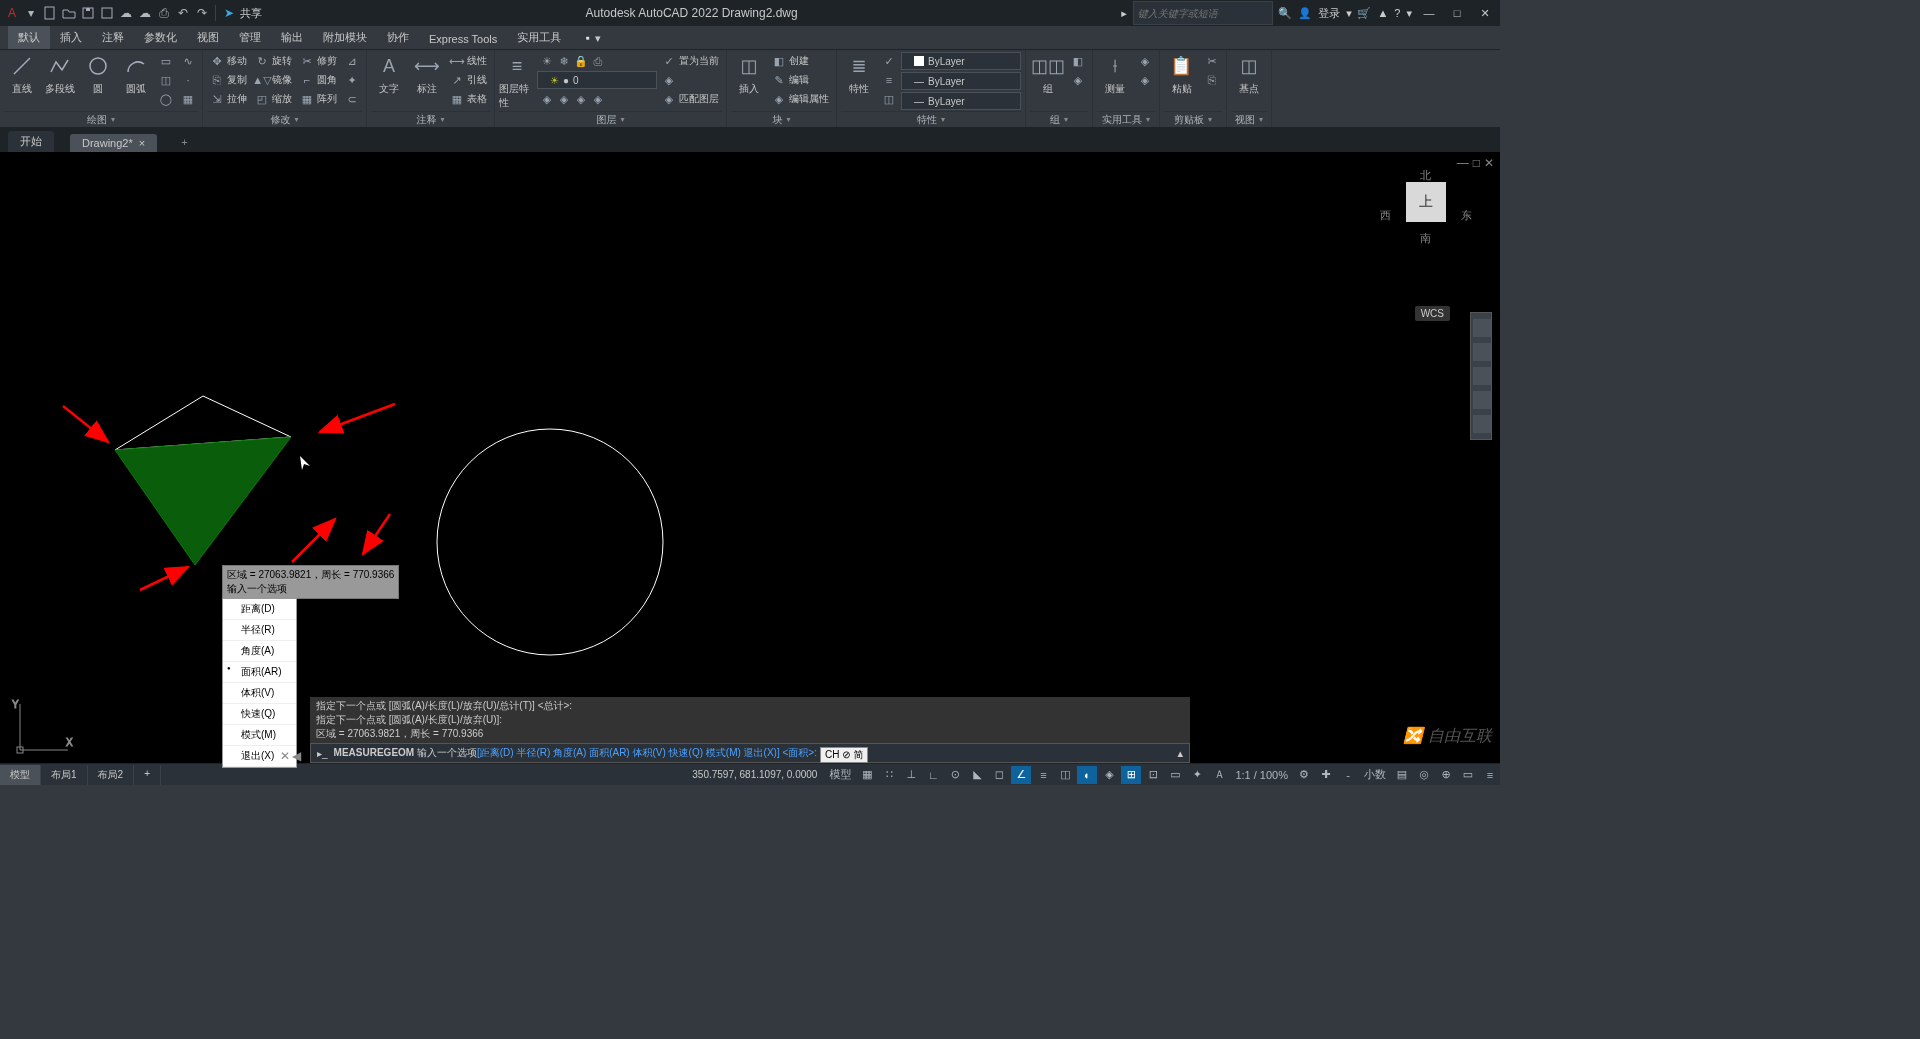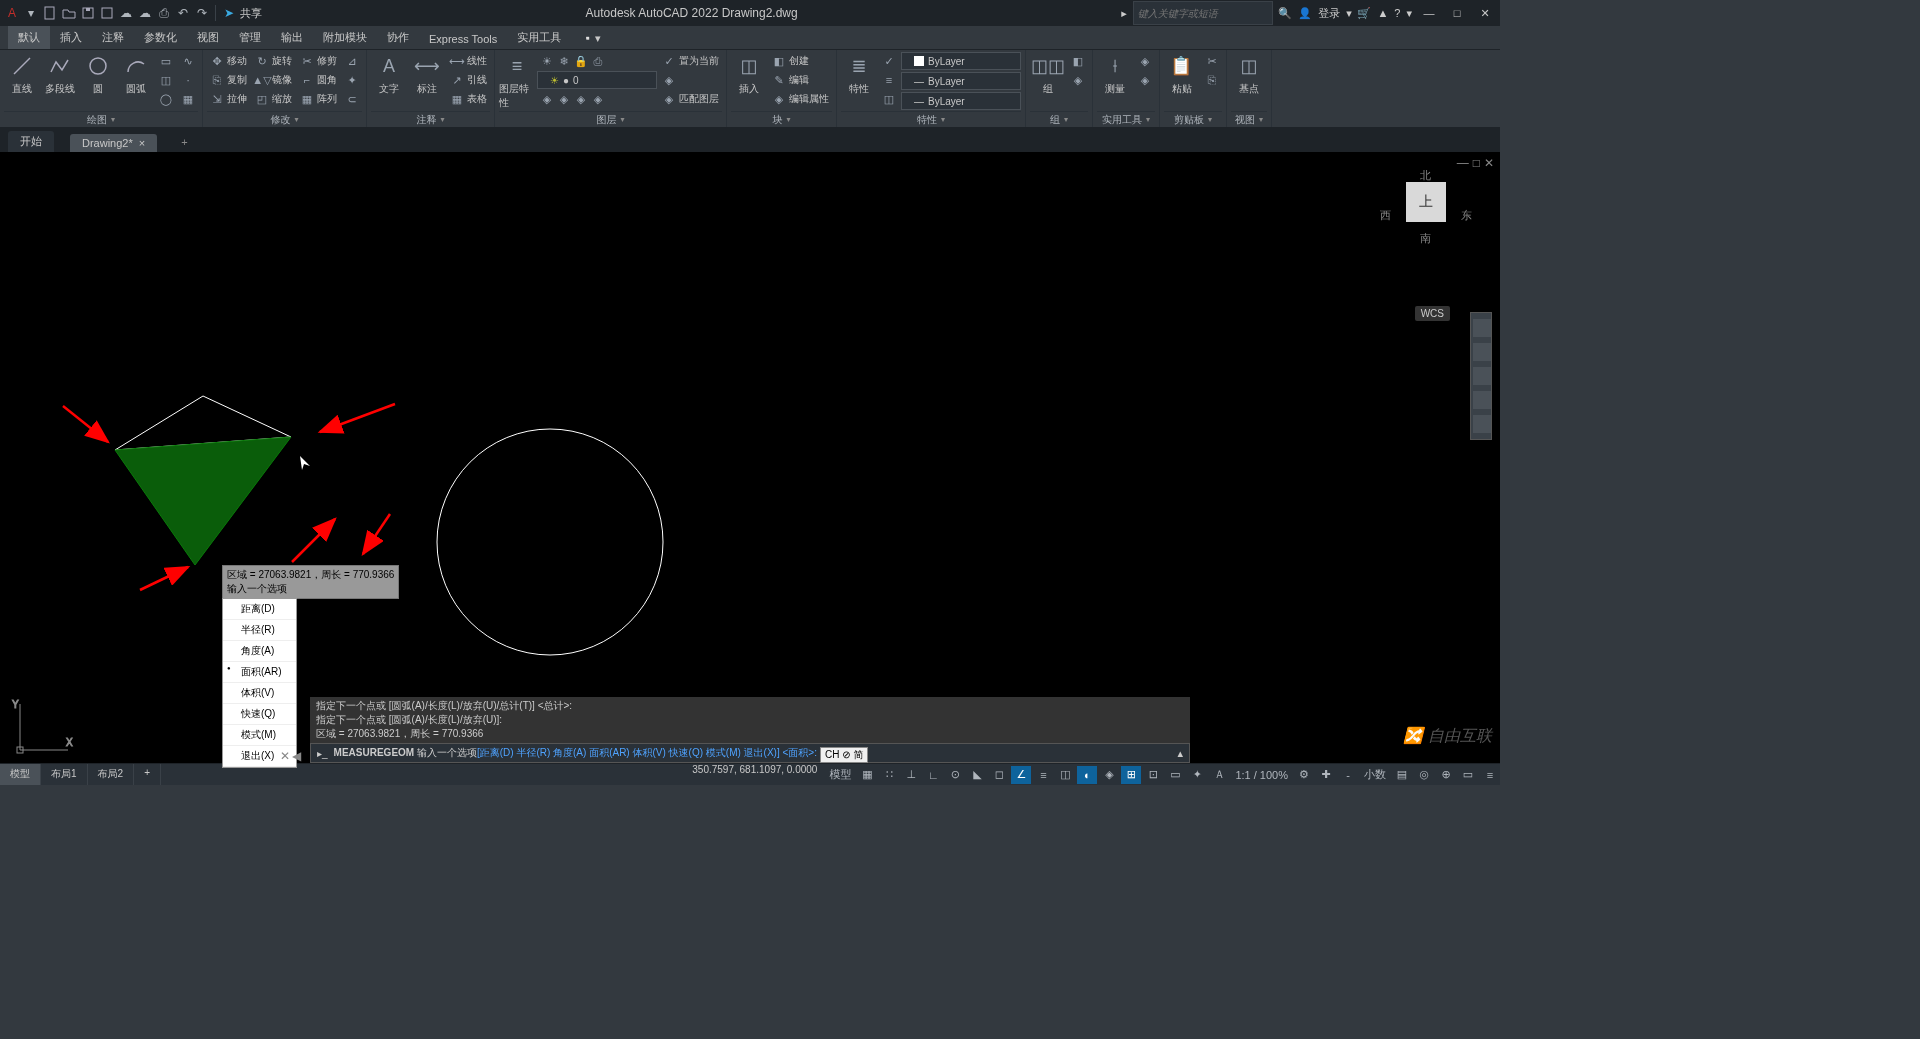--- a/index.html
+++ b/index.html
@@ -59,21 +59,21 @@
 
 .cmdline-area { position: absolute; bottom: 0; left: 310px; width: 880px; }
 .cmd-hist { background: rgba(60,60,60,0.85); color: #ccc; font-size: 10px; padding: 2px 6px; }
 .cmd-input { background: #2a3138; display: flex; align-items: center; height: 20px; border: 1px solid #555; }
 .cmd-input .prompt { padding: 0 6px; font-size: 10px; color: #ccc; display: flex; align-items: center; gap: 2px; }
 .cmd-input .ctext { flex: 1; font-size: 10px; color: #ccc; }
 .cmd-input .opt { color: #4fa3ff; }
 .cmd-handle { position: absolute; left: -30px; bottom: 0; display: flex; gap: 2px; color: #888; font-size: 12px; }
 
 
-.statusbar { height: 22px; background: #2a3138; display: flex; border-top: 1px solid #1e2328; }
+.statusbar { height: 22px; background: #2a3138; display: flex; align-items: center; border-top: 1px solid #1e2328; }
 .layout-tabs { display: flex; }
 .layout-tab { padding: 3px 10px; font-size: 10px; color: #c8c8c8; border-right: 1px solid #3a4148; }
 .layout-tab.active { background: #4a5158; }
 .st-fill { flex: 1; }
 .coords { font-size: 10px; color: #c8c8c8; padding: 0 8px; }
 .st-btns { display: flex; gap: 2px; align-items: center; }
 .st-btn { width: 20px; height: 18px; display: flex; align-items: center; justify-content: center; color: #b0b6bd; font-size: 11px; }
 .st-btn.on { background: #0e639c; color: #fff; }
 
 .ime-box { position: absolute; bottom: 0; left: 820px; background: #f0f0f0; border: 1px solid #888; color: #000; font-size: 10px; padding: 0 4px; }

